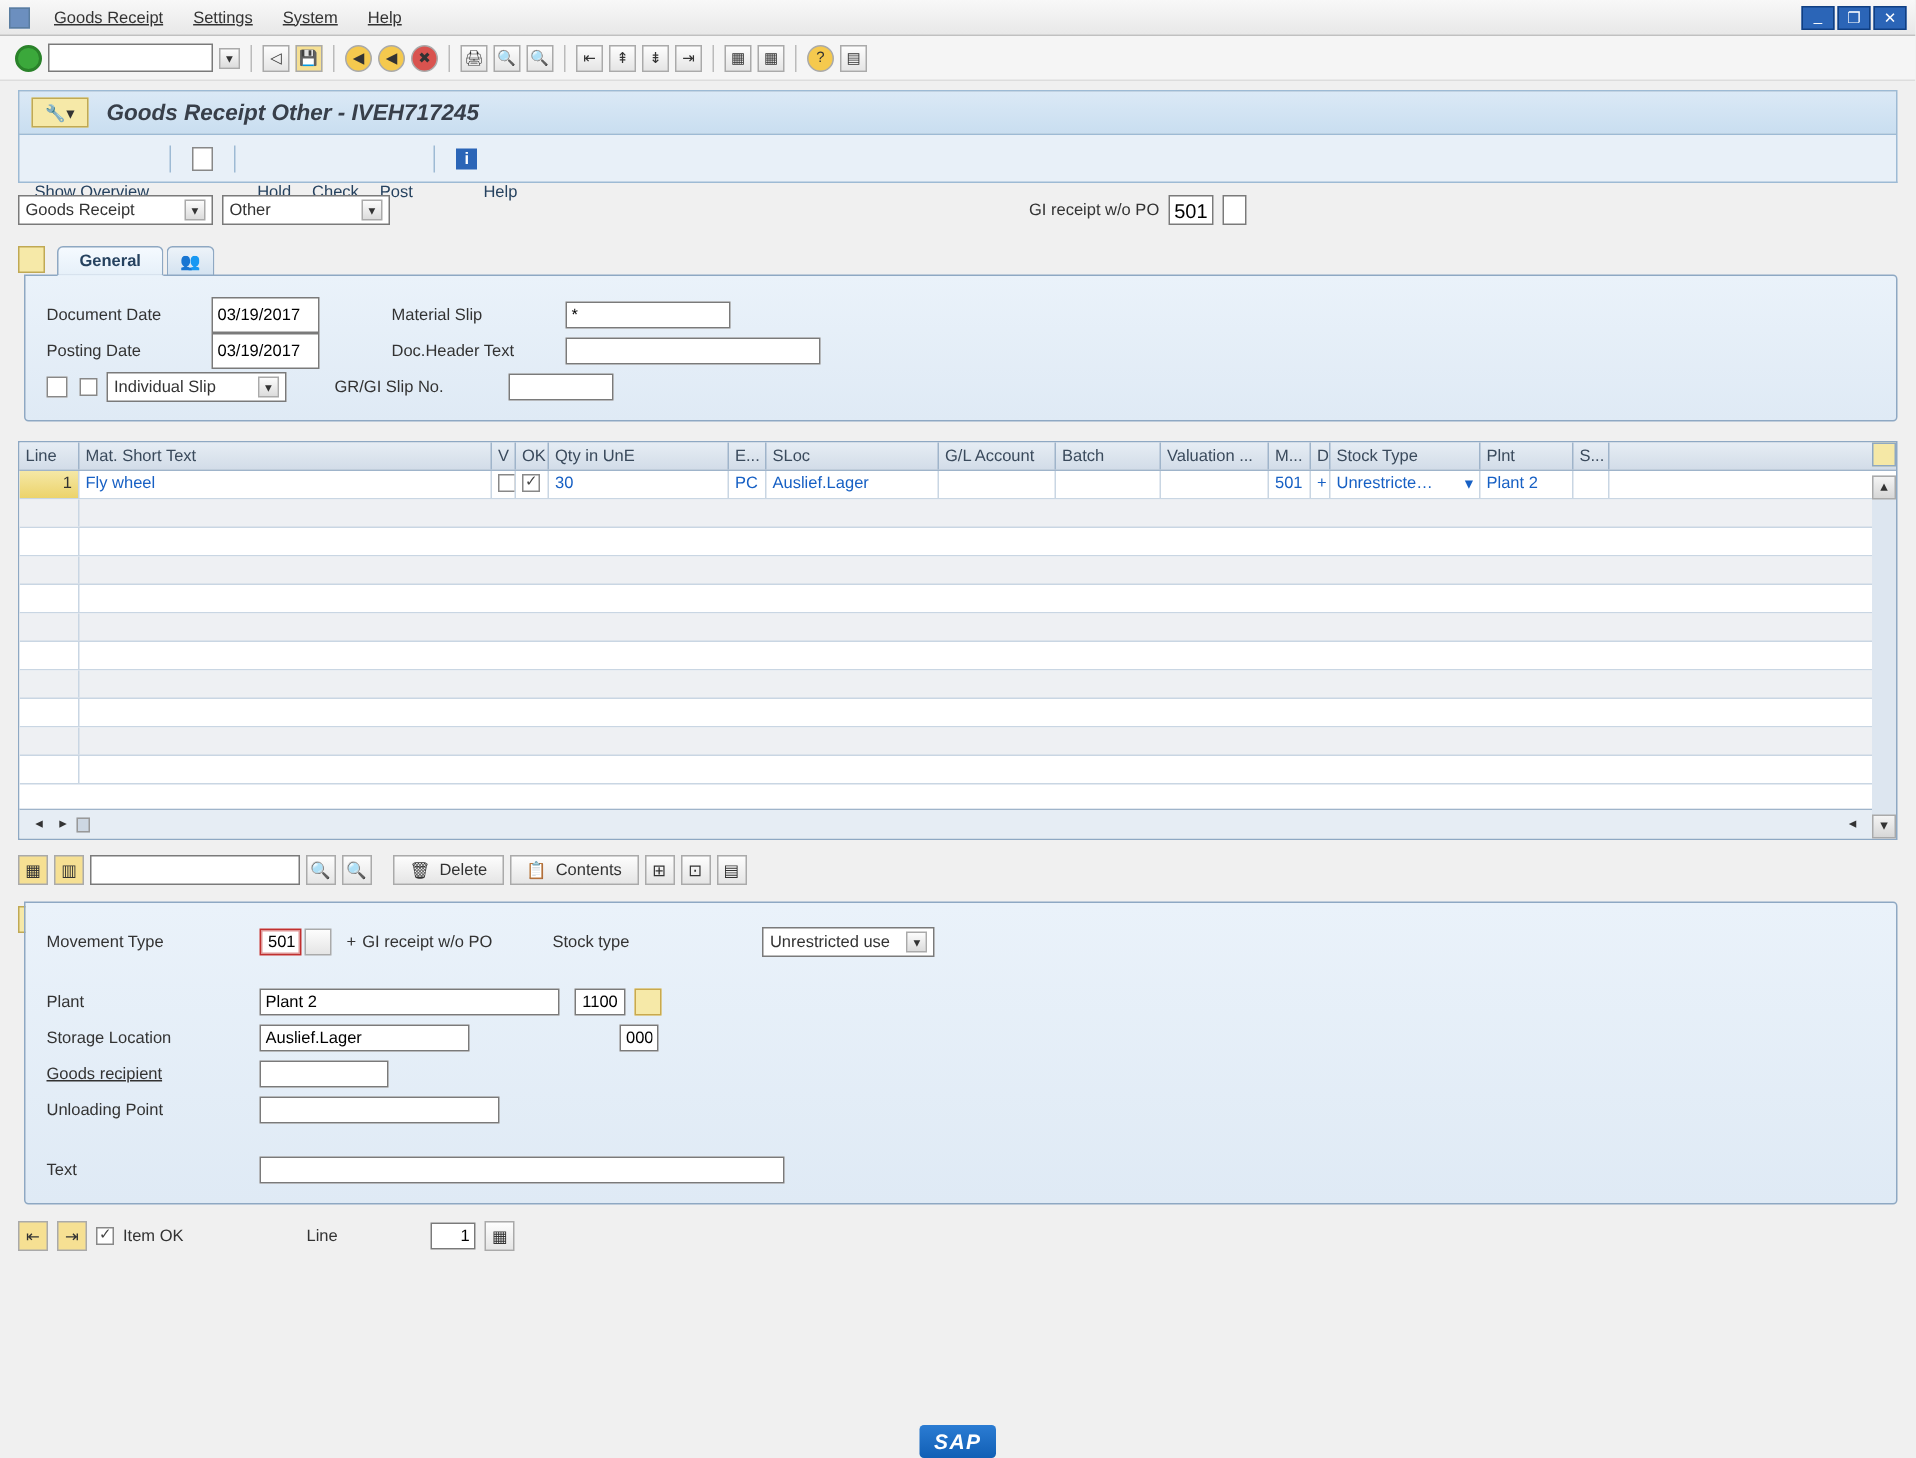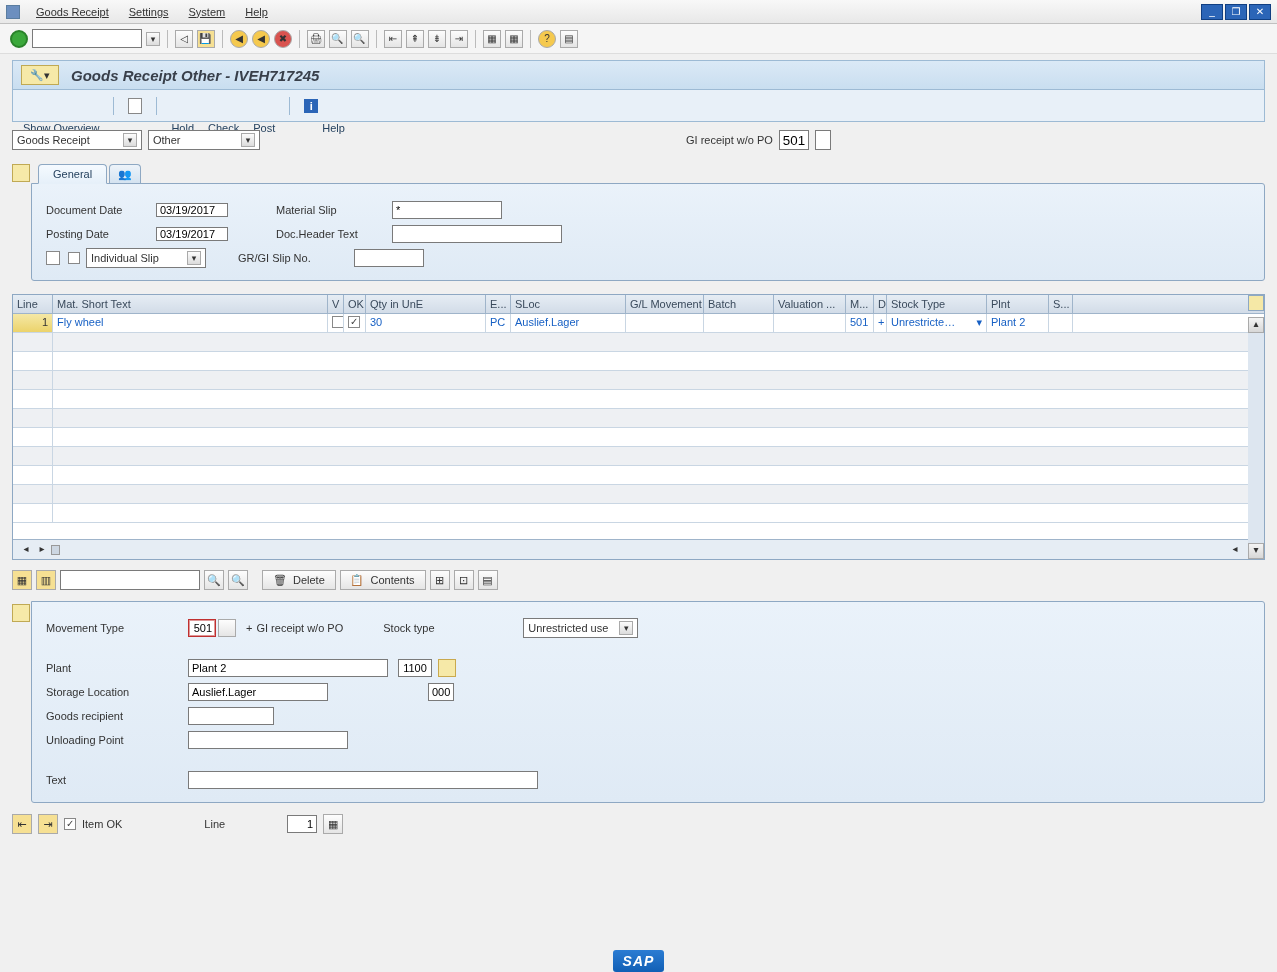--- a/index.html
+++ b/index.html
@@ -77,27 +77,27 @@
   .small-input{width:30px;height:20px;border:1px solid #7a7a7a;background:#fff;text-align:right;padding:0 3px;}
   .tiny-box{width:16px;height:20px;border:1px solid #7a7a7a;background:#fff;}
   
   .panel {
     margin: 12px 12px 0 12px;
     position: relative;
   }
   .side-flag { position:absolute;left:0;top:2px;width:18px;height:18px;background:#f6e9a8;border:1px solid #c0a954;cursor:pointer;}
   .tab-strip { margin-left: 26px; display:flex;align-items:flex-end;height:22px;}
   .tab { height:20px;padding:0 14px;border:1px solid #8ea8c3;border-bottom:none;background:linear-gradient(#edf3f9,#d3e2f0);border-radius:4px 4px 0 0;display:flex;align-items:center;cursor:pointer;margin-right:2px;color:#26425f;}
-  .tab.active{background:linear-gradient(#f5faff,#e6f0f9);font-weight:normal;border-bottom:1px solid #e6f0f9;position:relative;z-index:2;}
+  .tab.active{background:linear-gradient(#f5faff,#e6f0f9);font-weight:bold;border-bottom:1px solid #e6f0f9;position:relative;z-index:2;}
   .tab.iconly{padding:0 8px;}
-  .panel-body { margin-left:19px; border:1px solid #8ea8c3;border-radius:0 3px 3px 3px;background:linear-gradient(#eaf2fa,#dfeaf5);padding:14px 14px 10px 14px;position:relative;top:-1px;}
+  .panel-body { margin-left:4px; border:1px solid #8ea8c3;border-radius:0 3px 3px 3px;background:linear-gradient(#eaf2fa,#dfeaf5);padding:14px 14px 10px 14px;position:relative;top:-1px;}
   .form-row{display:flex;align-items:center;height:24px;}
   .form-label{width:110px;}
   .form-label2{width:116px;}
-  .date-like{width:72px;height:14px;border:1px solid #7a7a7a;background:#fff;padding:0 3px;font-size:11px;}
+  .date-like{width:72px;height:24px;border:1px solid #7a7a7a;background:#fff;padding:0 3px;font-size:11px;}
   .mid-gap{width:48px;}
   .text-input{height:18px;border:1px solid #7a7a7a;background:#fff;padding:0 3px;font-size:11px;}
   .slip-sel{width:120px;}
   .print-icon{width:14px;height:14px;border:1px solid #888;background:#fff;margin-right:8px;}
   
   .grid-wrap{margin:12px 12px 0 12px;border:1px solid #8ea8c3;}
   .grid-header{display:flex;background:linear-gradient(#e6edf4,#d2dce8);border-bottom:1px solid #9fb4ca;}
   .gh{border-right:1px solid #9fb4ca;padding:3px 4px;color:#3a4a5c;font-size:11px;overflow:hidden;white-space:nowrap;}
   .grid-body{height:225px;overflow:hidden;position:relative;background:#ffffff;}
   .grid-row{display:flex;height:19px;border-bottom:1px solid #c9d6e3;}
@@ -245,21 +245,21 @@
 <div class="grid-wrap" style="position:relative">
   <div class="config-corner"></div>
   <div class="grid-header">
     <div class="gh" style="width:40px">Line</div>
     <div class="gh" style="width:275px">Mat. Short Text</div>
     <div class="gh" style="width:16px">V</div>
     <div class="gh" style="width:22px">OK</div>
     <div class="gh" style="width:120px">Qty in UnE</div>
     <div class="gh" style="width:25px">E...</div>
     <div class="gh" style="width:115px">SLoc</div>
-    <div class="gh" style="width:78px">G/L Movement</div>
+    <div class="gh" style="width:78px">G/L Account</div>
     <div class="gh" style="width:70px">Batch</div>
     <div class="gh" style="width:72px">Valuation ...</div>
     <div class="gh" style="width:28px">M...</div>
     <div class="gh" style="width:13px">D</div>
     <div class="gh" style="width:100px">Stock Type</div>
     <div class="gh" style="width:62px">Plnt</div>
     <div class="gh" style="width:24px">S...</div>
   </div>
   <div class="grid-body">
     <div class="grid-row">
@@ -384,21 +384,21 @@
       <input class="text-input" style="width: 34px; text-align: center;" value="1100">
       <div class="person-icon"></div>
     </div>
     <div class="form-row">
       <span class="label-col">Storage Location</span>
       <input class="text-input" style="width: 140px;" value="Auslief.Lager">
       <div style="width:100px"></div>
       <input class="text-input" style="width: 26px; text-align: center;" value="0001">
     </div>
     <div class="form-row">
-      <span class="label-col" style="">Goods recipient</span>
+      <span class="label-col" style="text-decoration:underline">Goods recipient</span>
       <input class="text-input" style="width: 86px;" value="">
     </div>
     <div class="form-row">
       <span class="label-col">Unloading Point</span>
       <input class="text-input" style="width: 160px;" value="">
     </div>
     <div style="height:16px"></div>
     <div class="form-row">
       <span class="label-col">Text</span>
       <input class="text-input" style="width: 350px;" value="">

